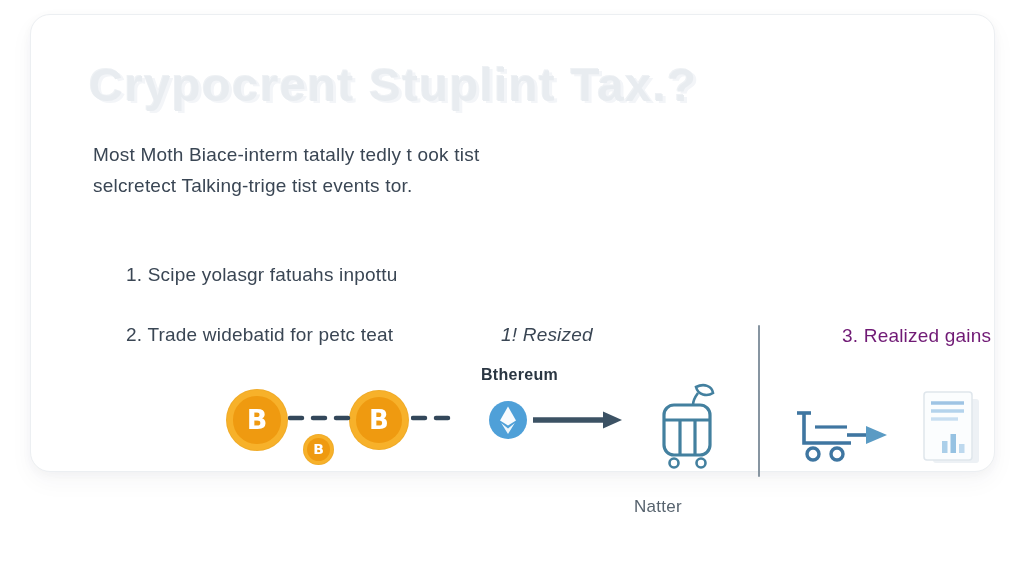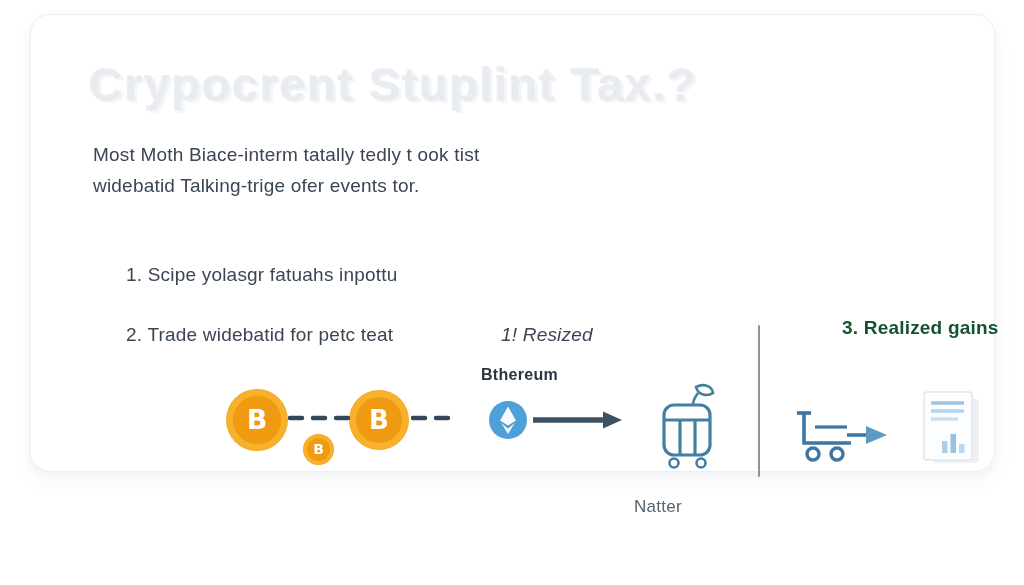--- a/index.html
+++ b/index.html
@@ -24,21 +24,21 @@
     user-select:none;
   }
   .intro{
     position:absolute;left:62px;top:124px;
     font-size:19px;line-height:31px;color:#3a4654;letter-spacing:0.2px;
   }
   .step{position:absolute;font-size:19px;color:#3a4654;letter-spacing:0.2px;white-space:nowrap;margin-left:33px;}
   .step-1{left:62px;top:249px;}
   .step-2{left:62px;top:309px;}
   .step-mid{left:437px;top:309px;font-style:italic;}
-  .step-right{left:778px;top:302px;color:#14532d;font-weight:bold;}
+  .step-right{left:778px;top:310px;color:#701a75;}
   .eth-label{
     position:absolute;left:450px;top:351px;
     font-size:16px;font-weight:700;color:#2a3642;letter-spacing:0.3px;
   }
   .basket-label{
     position:absolute;left:626px;top:497px;width:64px;text-align:center;
     font-size:17px;color:#57636e;letter-spacing:0.3px;
   }
   
   .btc{
@@ -69,21 +69,21 @@
 <body>
 
 <div class="stage">
 
   <div class="card">
 
     <div class="ghost-title">Crypocrent Stuplint Tax.?</div>
 
     <div class="intro">
       <div>Most Moth Biace-interm tatally tedly t ook tist</div>
-      <div>widebatid Talking-trige ofer events tor.</div>
+      <div>selcretect Talking-trige tist events tor.</div>
     </div>
 
     <div class="step step-1">1. Scipe yolasgr fatuahs inpottu</div>
     <div class="step step-2">2. Trade widebatid for petc teat</div>
     <div class="step step-mid">1! Resized</div>
     <div class="step step-right">3. Realized gains</div>
 
     <div class="eth-label">Bthereum</div>
 
     <div class="btc btc-a">

